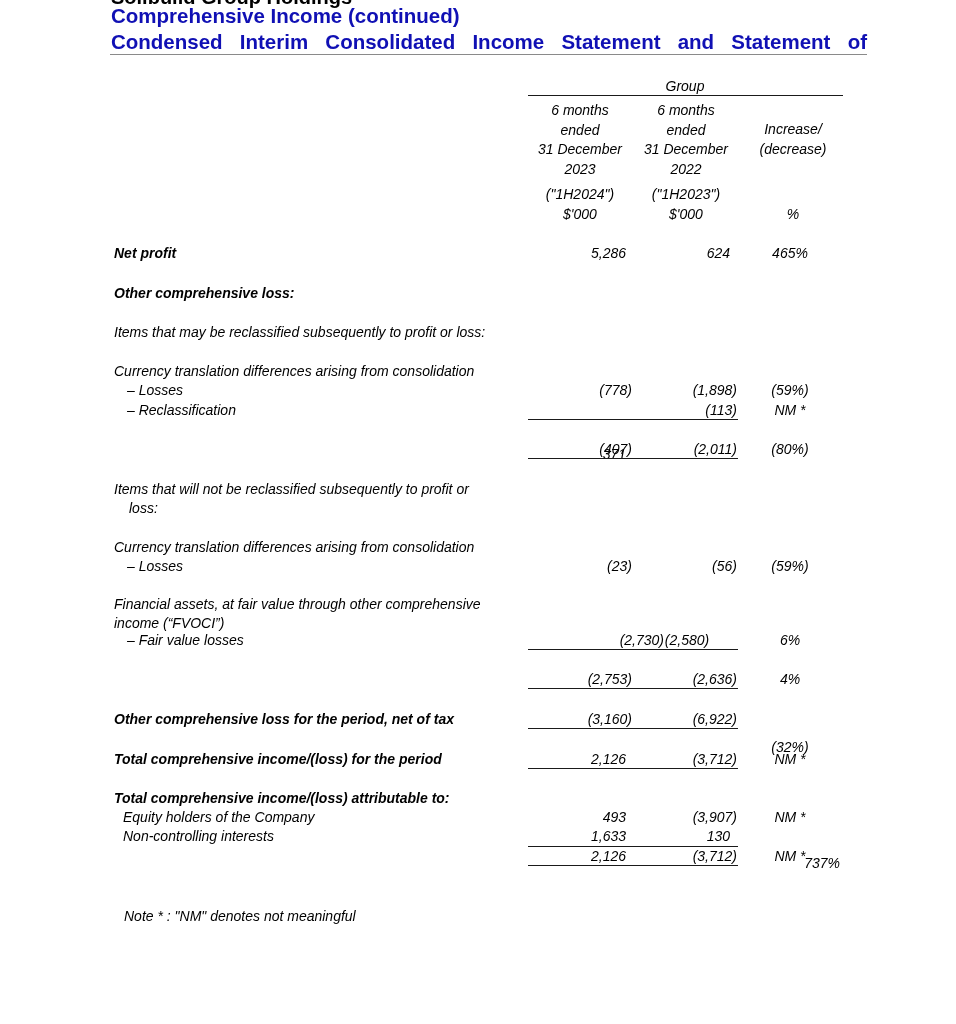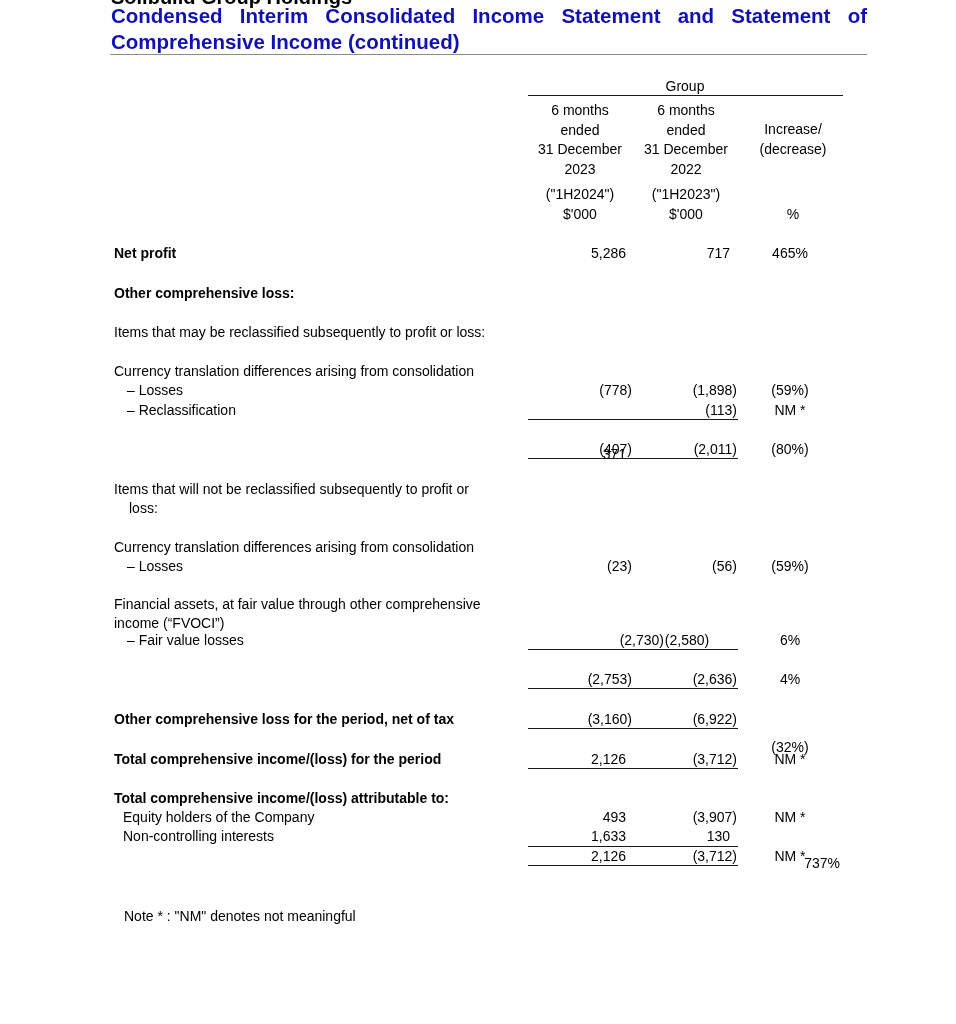--- a/index.html
+++ b/index.html
@@ -14,33 +14,33 @@
     text-align: justify; text-align-last: left;
   }
   .title-cut {
     position: absolute; left: 111px; top: -14px; font-weight: bold;
     font-size: 20px; color: #000; white-space: nowrap;
   }
   .title-rule {
     position: absolute; left: 110px; top: 54px; width: 757px; height: 0;
     border-top: 1.5px solid #8a8a8a;
   }
-  .abs { position: absolute; font-size: 14px; line-height: 19.5px; white-space: nowrap; }
+  .abs { position: absolute; font-size: 14px; line-height: 19.5px; white-space: nowrap; font-style: italic; }
   .col { text-align: center; }
   .num { text-align: right; }
   .b { font-weight: bold; }
   .rule { position: absolute; height: 0; border-top: 1.5px solid #1a1a1a; }
 </style>
 </head>
 <body>
 
 <div class="title-cut">Soilbuild Group Holdings</div>
 <div class="title">
+  <div>Comprehensive Income (continued)</div>
   <div style="text-align:justify;text-align-last:justify;">Condensed Interim Consolidated Income Statement and Statement of</div>
-  <div>Comprehensive Income (continued)</div>
 </div>
 <div class="title-rule"></div>
 
 <div class="abs col" style="left:640px;top:77px;width:90px;">Group</div>
 <div class="rule" style="left:528px;top:95px;width:315px;"></div>
 
 <div class="abs col" style="left:530px;top:101px;width:100px;">
   <div>6 months</div>
   <div>ended</div>
   <div>31 December</div>
@@ -57,21 +57,21 @@
   <div>$'000</div>
 </div>
 <div class="abs col" style="left:743px;top:120px;width:100px;">
   <div>Increase/</div>
   <div>(decrease)</div>
 </div>
 <div class="abs col" style="left:743px;top:205px;width:100px;">%</div>
 
 <div class="abs b" style="left:114px;top:244px;">Net profit</div>
 <div class="abs num" style="left:526px;top:244px;width:100px;">5,286</div>
-<div class="abs num" style="left:630px;top:244px;width:100px;">717</div>
+<div class="abs num" style="left:630px;top:244px;width:100px;">624</div>
 <div class="abs col" style="left:740px;top:244px;width:100px;">465%</div>
 
 <div class="abs b" style="left:114px;top:284px;">Other comprehensive loss:</div>
 
 <div class="abs" style="left:114px;top:323px;">Items that may be reclassified subsequently to profit or loss:</div>
 
 <div class="abs" style="left:114px;top:362px;">Currency translation differences arising from consolidation</div>
 
 <div class="abs" style="left:127px;top:381px;">– Losses</div>
 <div class="abs num" style="left:532px;top:381px;width:100px;">(778)</div>

